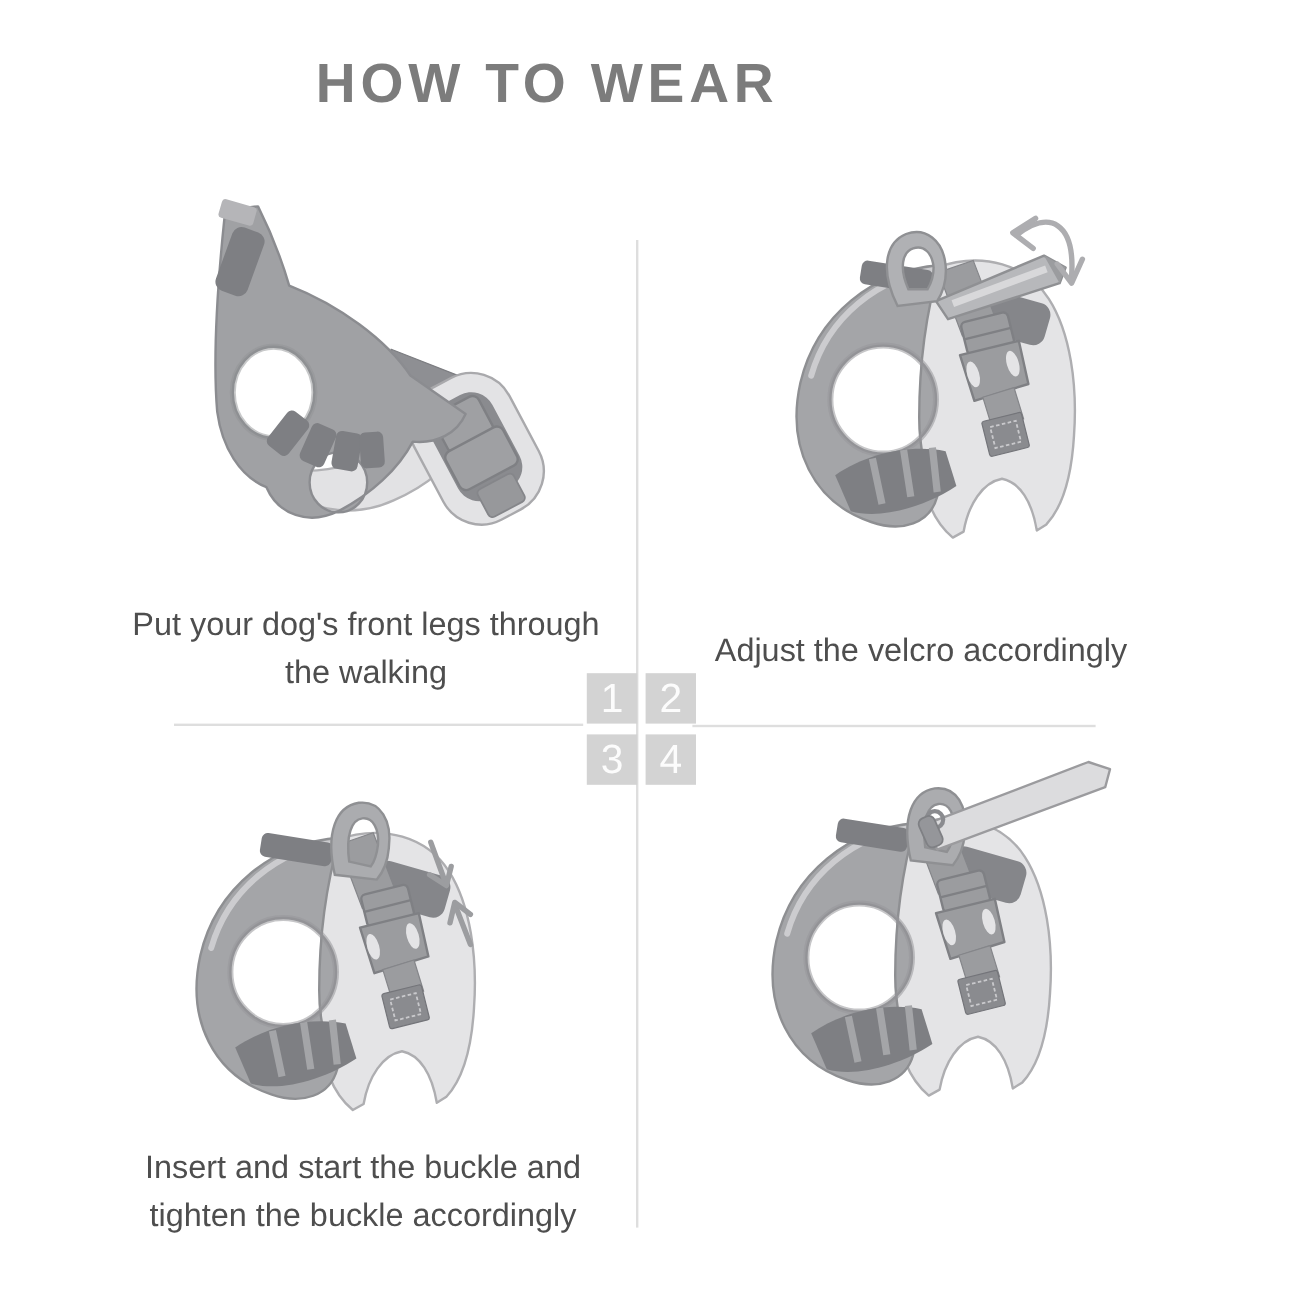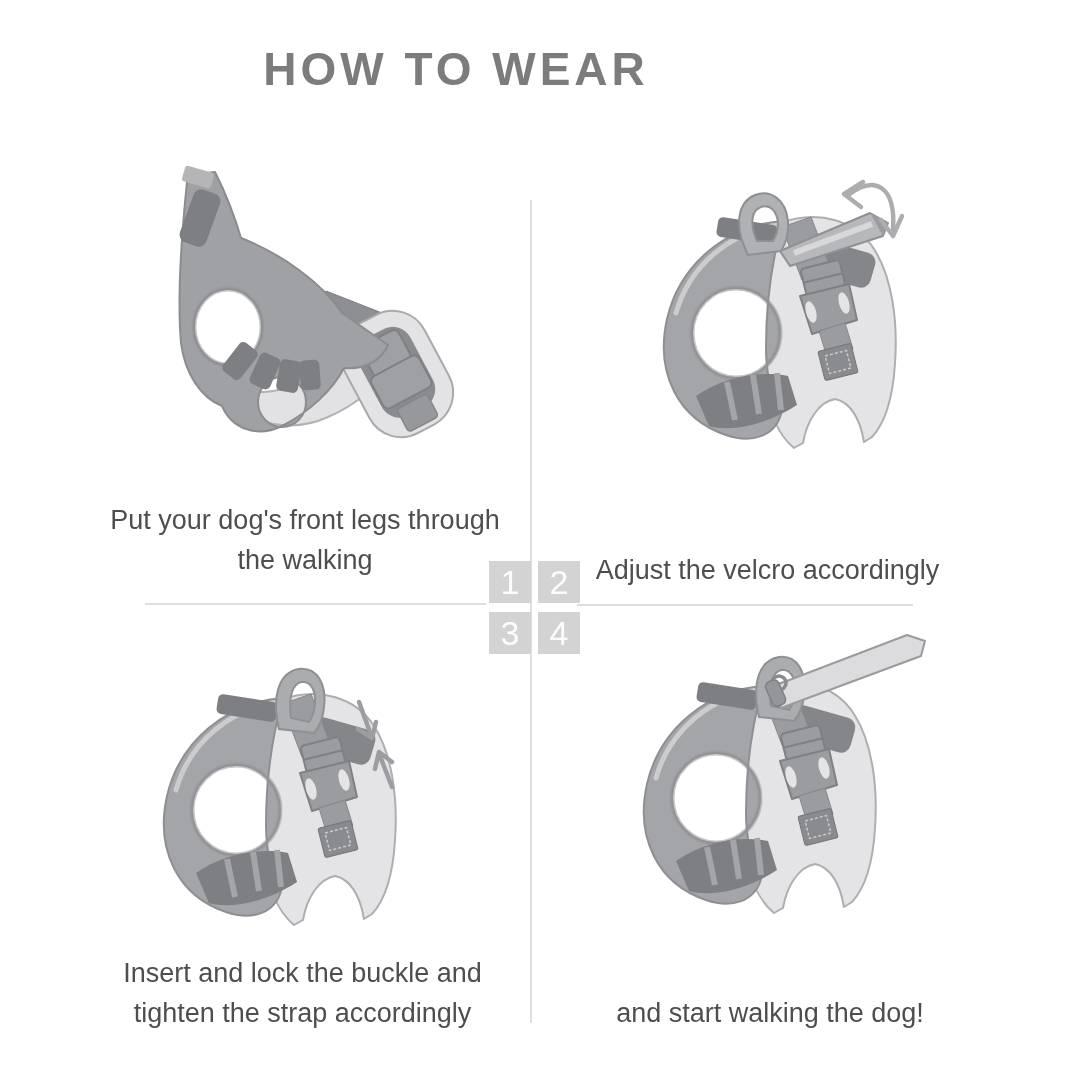--- a/index.html
+++ b/index.html
@@ -11,21 +11,21 @@
   .title {
     position:absolute; top:42px; left:0; width:912px;
     text-align:center; font-size:46px; font-weight:700;
     letter-spacing:4px; color:#7c7c7c;
   }
   .caption {
     position:absolute; text-align:center; color:#4e4e4e;
     font-size:27px; line-height:40px;
   }
   #cap1 { left:60px;  top:500px; width:490px;text-align:center; }
-  #cap2 { left:545px; top:522px; width:445px;margin-top:28px; }
+  #cap2 { left:545px; top:522px; width:445px; }
   #cap3 { left:55px;  top:953px; width:495px; }
   #cap4 { left:545px; top:953px; width:450px; }
   .vline   { position:absolute; left:530px; top:200px; width:2px; height:823px; background:#dedede; }
   .hline-l { position:absolute; left:145px; top:603px; width:341px; height:2px; background:#dedede; }
   .hline-r { position:absolute; left:577px; top:604px; width:336px; height:2px; background:#dedede; }
   .step-grid {
     position:absolute; left:489px; top:561px;
     display:grid; grid-template-columns:42px 42px; grid-template-rows:42px 42px;
     column-gap:7px; row-gap:9px;
   }
@@ -175,19 +175,18 @@
 </svg>
 
 <div id="cap1" class="caption">
   <span>Put your dog's front legs through</span><br>
   <span>the walking</span>
 </div>
 <div id="cap2" class="caption">
   <span>Adjust the velcro accordingly</span>
 </div>
 <div id="cap3" class="caption">
-  <span>Insert and lock the buckle and</span><br>
-  <span>tighten the strap accordingly</span>
+  <span>Insert and start the buckle and</span><br>
+  <span>tighten the buckle accordingly</span>
 </div>
 <div id="cap4" class="caption">
   <br>
-  <span>and start walking the dog!</span>
 </div>
 
 </body></html>

